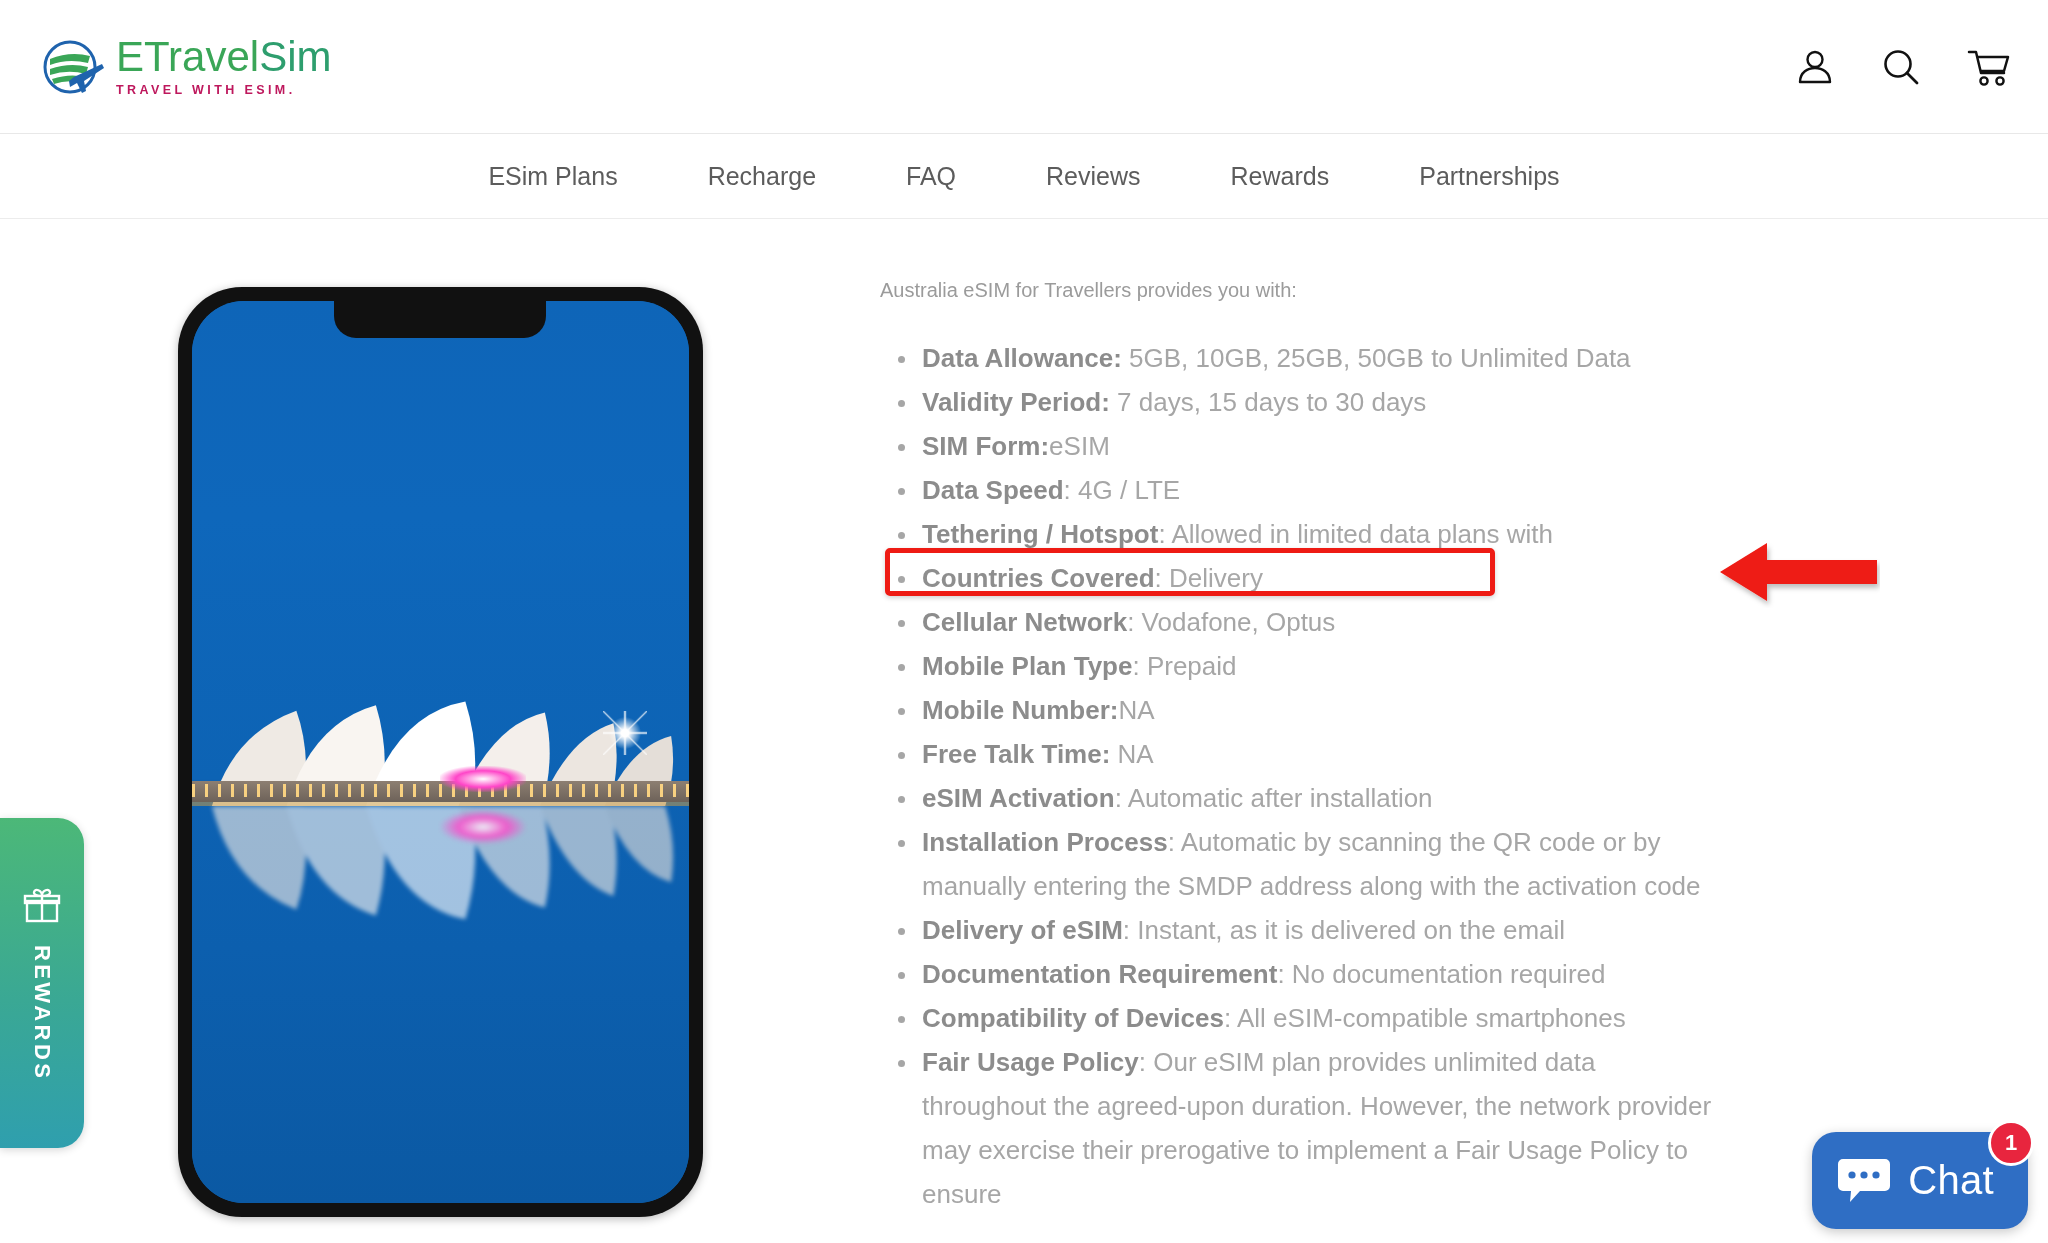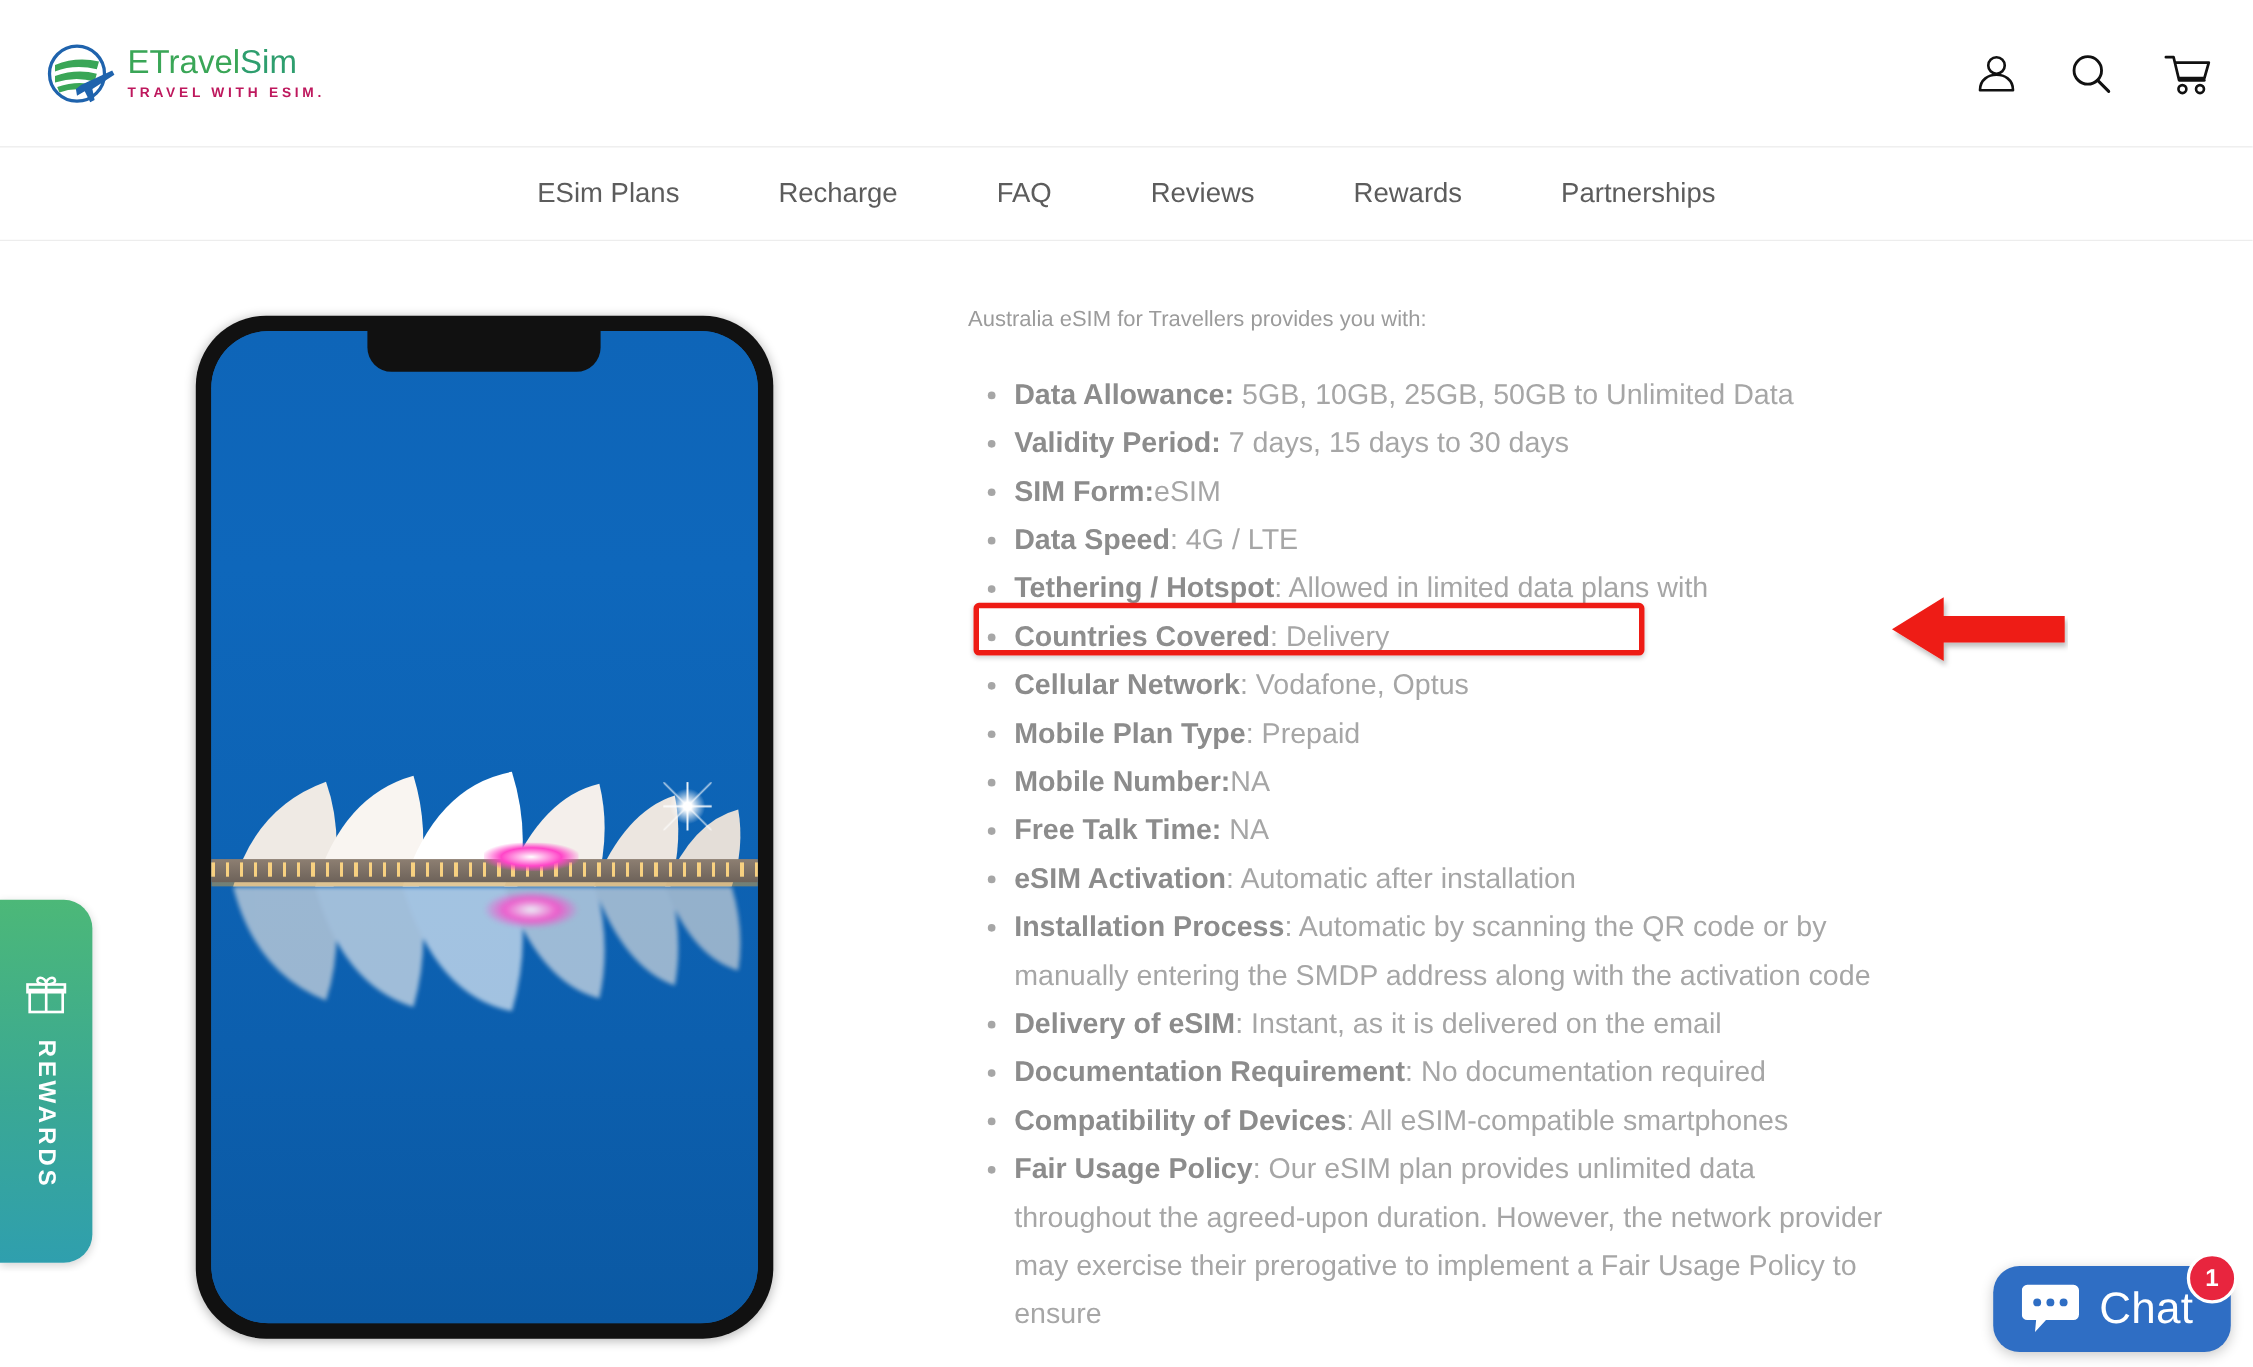--- a/index.html
+++ b/index.html
@@ -20,24 +20,25 @@
     display:flex;
     align-items:center;
     justify-content:space-between;
     padding:0 32px 0 38px;
     position:relative;
   }
   .logo-wrap { display:flex; align-items:center; gap:6px; }
   .logo-mark { width:72px; height:72px; flex:0 0 72px; position:relative; }
   .logo-text-block { display:flex; flex-direction:column; line-height:1; }
   .logo-title {
-    font-size:30px;
+    font-size:42px;
     letter-spacing:0px;
     font-weight:400;
     white-space:nowrap;
+    text-align:center;
   }
   .lt-e { color:#3aa657; }
   .lt-travel { color:#3aa657; }
   .lt-sim { color:#2e9e6e; }
   .logo-tagline {
     font-size:12.5px;
     letter-spacing:3.4px;
     color:#be185d;
     font-weight:700;
     margin-top:6px;
@@ -267,21 +268,21 @@
   
   .chat-widget {
     position:absolute;
     right:20px; bottom:14px;
     z-index:45;
   }
   .chat-btn {
     background:#2f6ec4;
     color:#fff;
     border-radius:24px;
-    height:78px;
+    height:97px;
     padding:0 34px 0 26px;
     display:flex;
     align-items:center;
     gap:18px;
     cursor:pointer;
     box-shadow:0 3px 12px rgba(0,0,0,.22);
   }
   .chat-label { font-size:40px; font-weight:400; letter-spacing:.3px; }
   .chat-badge {
     position:absolute;

